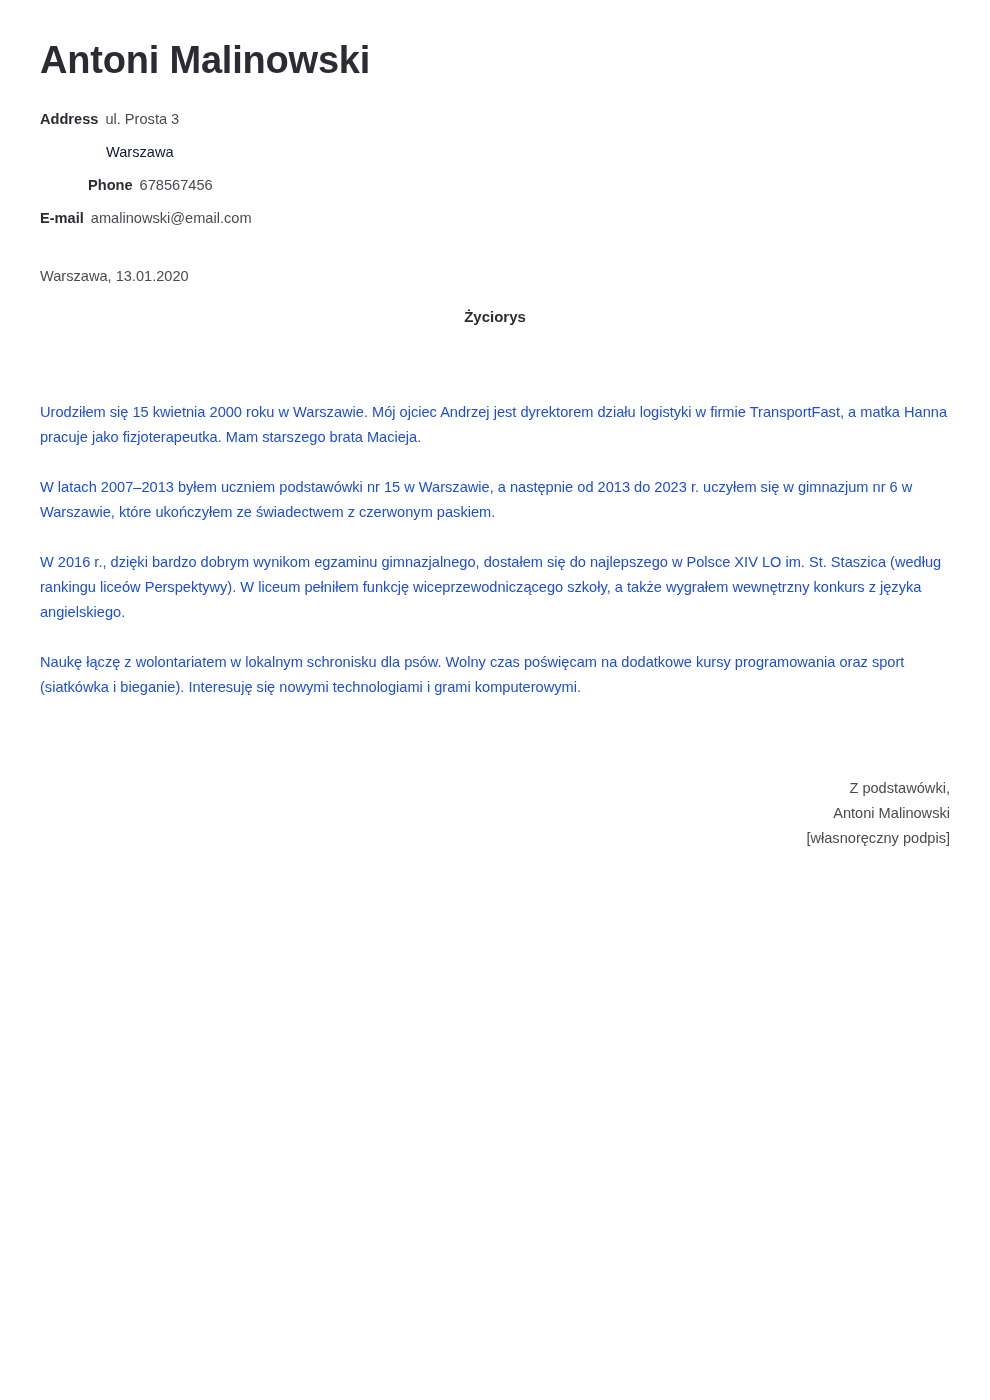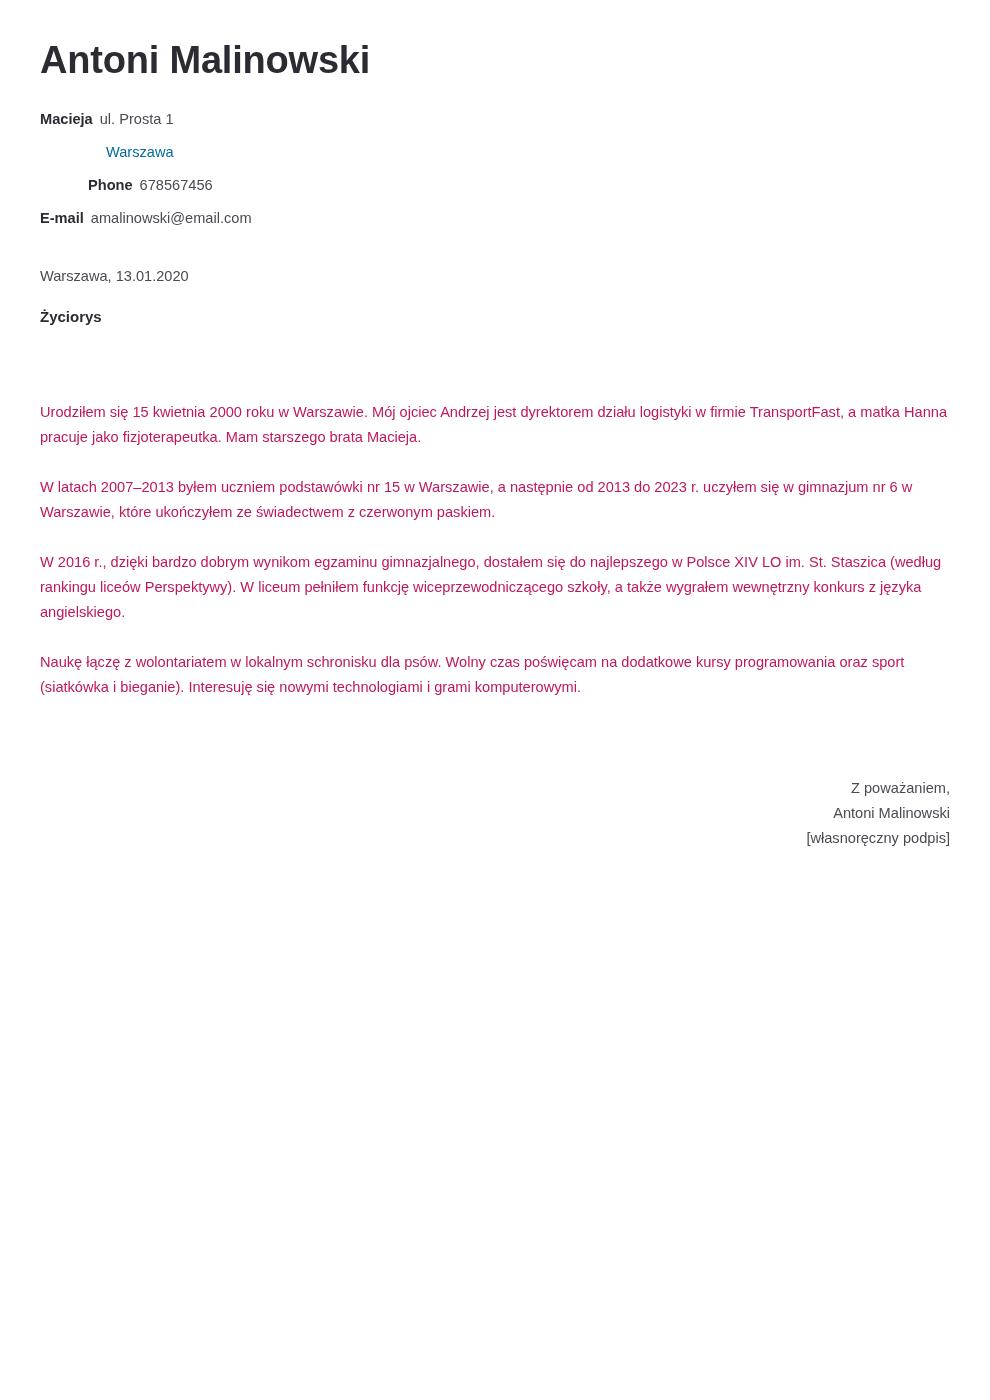--- a/index.html
+++ b/index.html
@@ -67,55 +67,55 @@
     color: #4a4a52;
   }
 
   .contact-value.gap {
     margin-left: 7px;
   }
 
   .contact-subline {
     font-size: 14.6px;
     line-height: 18px;
-    color: #0369a1;
+    color: #0f172a;
     margin-top: 8px;
     padding-left: 66px;
   }
 
   
   .date-line {
     margin-top: 40px;
     font-size: 14.6px;
     line-height: 18px;
     color: #4a4a52;
   }
 
   
   .doc-title {
     margin: 0;
     margin-top: 22px;
     font-size: 15px;
     line-height: 20px;
     font-weight: bold;
     color: #2b2b33;
-    text-align: left;
+    text-align: center;
     width: 910px;
   }
 
   
   .body-copy {
     margin-top: 73px;
   }
 
   .body-paragraph {
     margin: 0 0 25px 0;
     font-size: 14.6px;
     line-height: 25px;
-    color: #be185d;
+    color: #1d4ed8;
     text-align: left;
   }
 
   .body-paragraph:last-child {
     margin-bottom: 0;
   }
 
   
   .signature-block {
     margin-top: 76px;
@@ -132,21 +132,21 @@
 <body>
 
 <div class="page">
   <div class="doc">
 
     <h1 class="name-heading">Antoni Malinowski</h1>
 
     <div class="contact-block">
 
       <div class="contact-row">
-        <span class="contact-label">Macieja</span><span class="contact-value gap">ul. Prosta 1</span>
+        <span class="contact-label">Address</span><span class="contact-value gap">ul. Prosta 3</span>
       </div>
 
       <div class="contact-subline">Warszawa</div>
 
       <div class="contact-row" style="margin-top:15px;margin-left:48px;">
         <span class="contact-label">Phone</span><span class="contact-value gap">678567456</span>
       </div>
 
       <div class="contact-row">
         <span class="contact-label">E-mail</span><span class="contact-value gap">amalinowski@email.com</span>
@@ -159,19 +159,19 @@
     <h2 class="doc-title">Życiorys</h2>
 
     <div class="body-copy">
       <p class="body-paragraph">Urodziłem się 15 kwietnia 2000 roku w Warszawie. Mój ojciec Andrzej jest dyrektorem działu logistyki w firmie TransportFast, a matka Hanna pracuje jako fizjoterapeutka. Mam starszego brata Macieja.</p>
       <p class="body-paragraph">W latach 2007–2013 byłem uczniem podstawówki nr 15 w Warszawie, a następnie od 2013 do 2023 r. uczyłem się w gimnazjum nr 6 w Warszawie, które ukończyłem ze świadectwem z czerwonym paskiem.</p>
       <p class="body-paragraph">W 2016 r., dzięki bardzo dobrym wynikom egzaminu gimnazjalnego, dostałem się do najlepszego w Polsce XIV LO im. St. Staszica (według rankingu liceów Perspektywy). W liceum pełniłem funkcję wiceprzewodniczącego szkoły, a także wygrałem wewnętrzny konkurs z języka angielskiego.</p>
       <p class="body-paragraph">Naukę łączę z wolontariatem w lokalnym schronisku dla psów. Wolny czas poświęcam na dodatkowe kursy programowania oraz sport (siatkówka i bieganie). Interesuję się nowymi technologiami i grami komputerowymi.</p>
     </div>
 
     <div class="signature-block">
-      <div class="signature-line">Z poważaniem,</div>
+      <div class="signature-line">Z podstawówki,</div>
       <div class="signature-line">Antoni Malinowski</div>
       <div class="signature-line">[własnoręczny podpis]</div>
     </div>
 
   </div>
 </div>
 
 </body></html>

